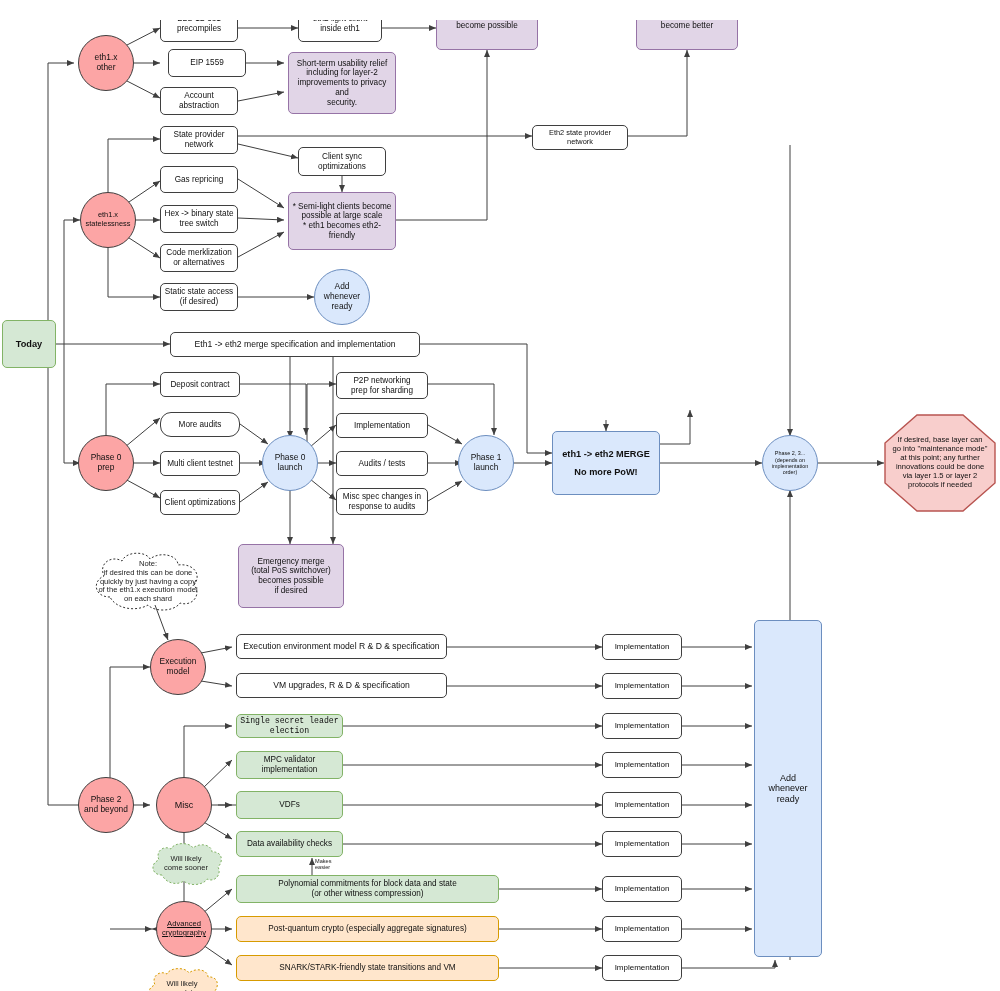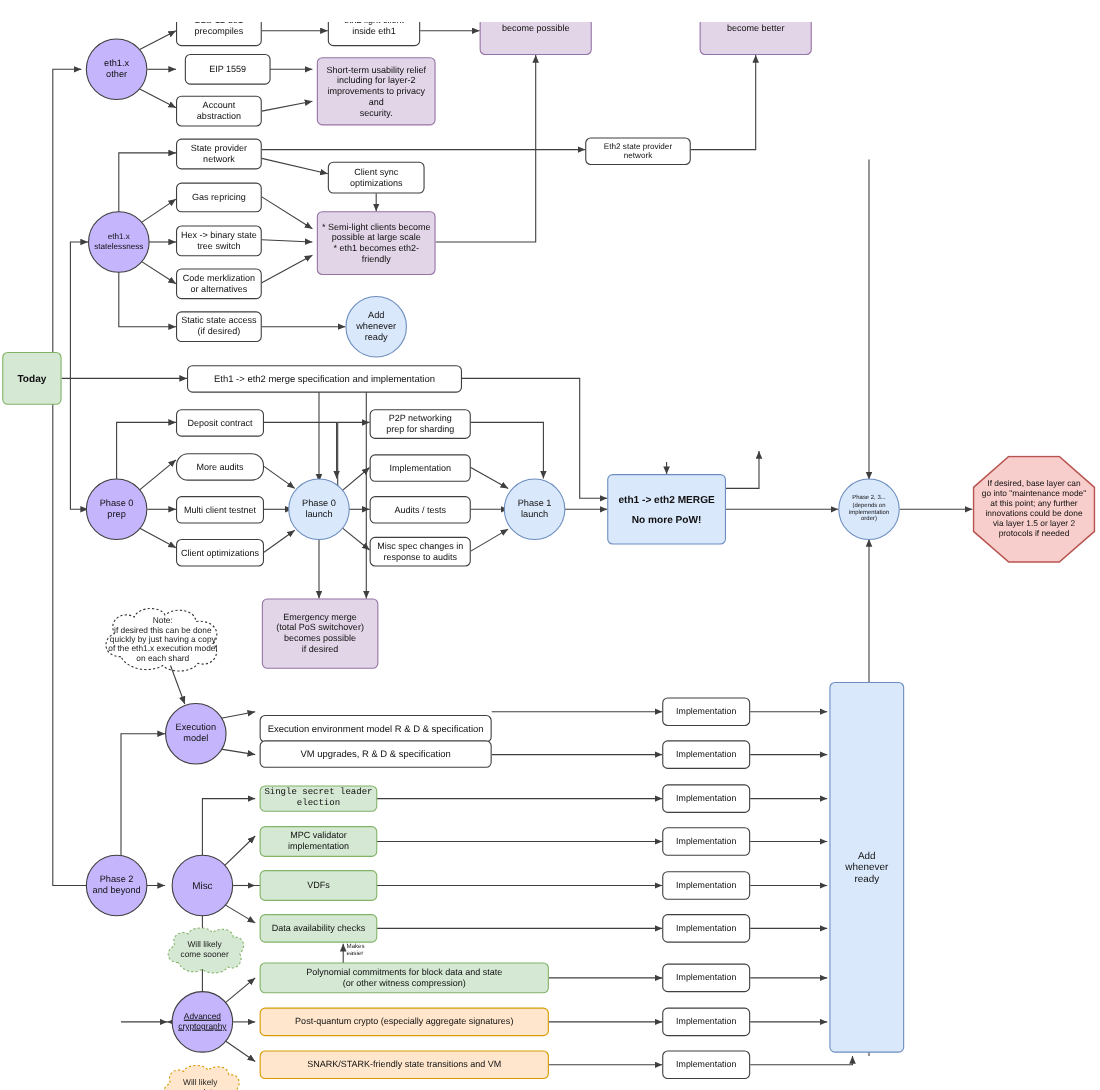--- a/index.html
+++ b/index.html
@@ -44,21 +44,21 @@
   .rect{
     border:1px solid #3f3f3f;
     border-radius:5px;
     background:#ffffff;
     font-size:8.2px;
   }
   .rect.lg{ font-size:8.6px; }
   .circle{
     border:1px solid #3f3f3f;
     border-radius:50%;
-    background:#c4b5fd;
+    background:#fca5a5;
     font-size:8.4px;
   }
   .fill-purple{ background:#e1d5e7; border-color:#9673a6; }
   .fill-green { background:#d5e8d4; border-color:#82b366; }
   .fill-blue  { background:#dae8fc; border-color:#6c8ebf; }
   .fill-orange{ background:#ffe6cc; border-color:#d79b00; }
 
   .circle.fill-blue{ border-color:#6c8ebf; }
 
   .cloud{
@@ -403,21 +403,21 @@
 if desired this can be done
 quickly by just having a copy
 of the eth1.x execution model
 on each shard</span>
   </div>
 
   <div class="node circle" style="left:150px;top:619px;width:56px;height:56px;">
     <span class="lbl">Execution
 model</span>
   </div>
-  <div class="node rect lg" style="left:236px;top:630px;width:211px;height:25px;">
+  <div class="node rect lg" style="left:236px;top:614px;width:211px;height:25px;">
     <span class="lbl">Execution environment model R &amp; D &amp; specification</span>
   </div>
   <div class="node rect lg" style="left:236px;top:653px;width:211px;height:25px;">
     <span class="lbl">VM upgrades, R &amp; D &amp; specification</span>
   </div>
 
   <div class="node circle" style="left:78px;top:757px;width:56px;height:56px;">
     <span class="lbl">Phase 2
 and beyond</span>
   </div>

